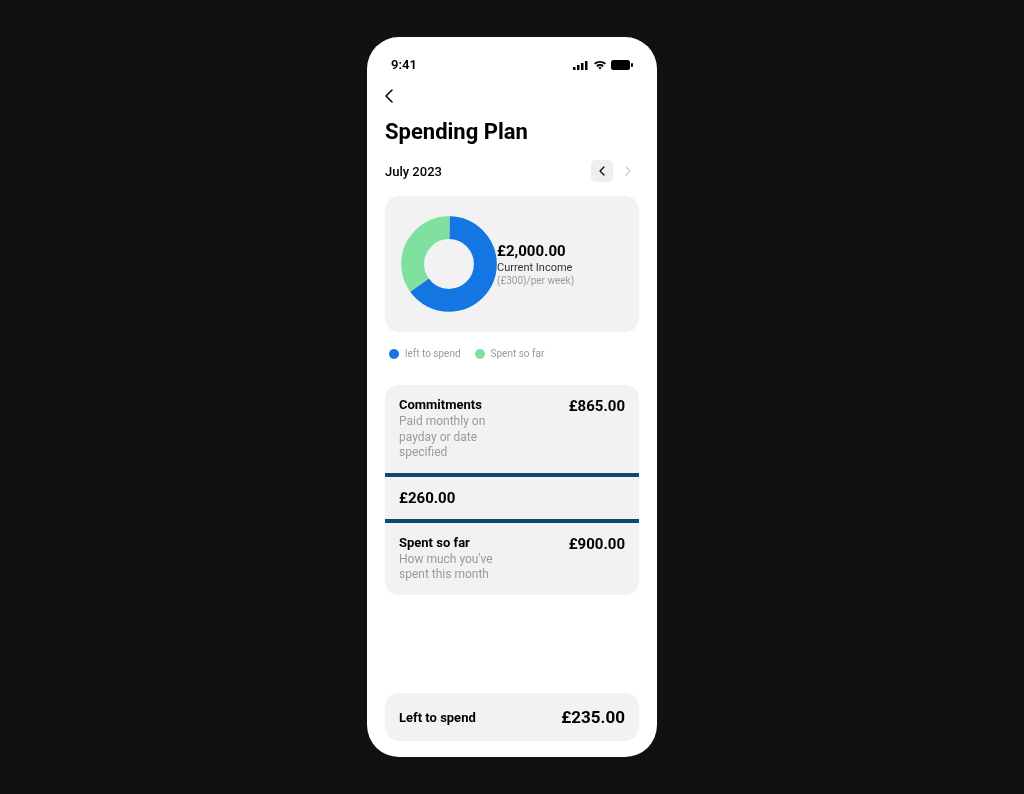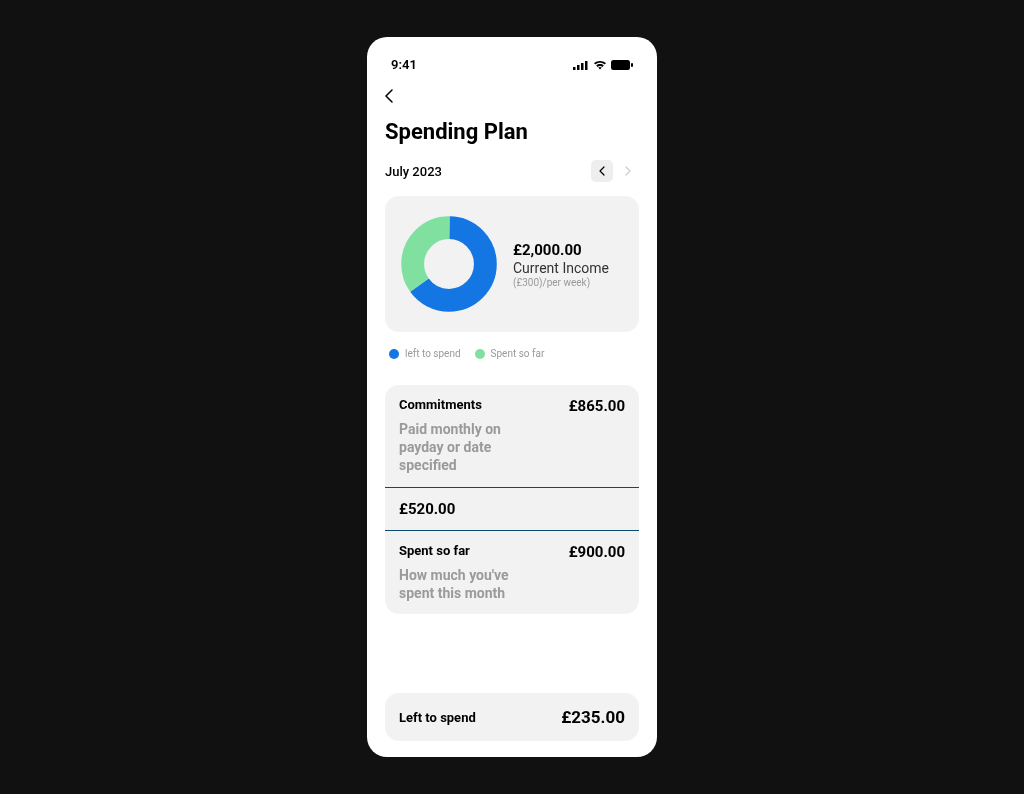--- a/index.html
+++ b/index.html
@@ -13,21 +13,21 @@
       width: 1024px;
       height: 794px;
       display: flex;
       align-items: center;
       justify-content: center;
     }
     .phone {
       width: 290px;
       height: 720px;
       background: #ffffff;
-      border-radius: 20px;
+      border-radius: 32px;
       padding: 16px 18px;
       display: flex;
       flex-direction: column;
       overflow: hidden;
     }
     .status-bar {
       display: flex;
       justify-content: space-between;
       align-items: center;
       font-size: 13px;
@@ -81,34 +81,34 @@
     .month-nav-btn.disabled {
       color: #ccc;
       cursor: default;
     }
     .chart-card {
       background: #f2f2f2;
       border-radius: 14px;
       padding: 20px 16px;
       display: flex;
       align-items: center;
-      gap: 16px;
+      gap: 0;
       margin-bottom: 12px;
     }
     .donut {
       width: 96px;
       height: 96px;
       flex-shrink: 0;
     }
     .chart-info .amount {
       font-size: 15px;
       font-weight: 700;
     }
     .chart-info .label {
-      font-size: 14px;
+      font-size: 11px;
       color: #333;
       margin-top: 1px;
     }
     .chart-info .sublabel {
       font-size: 10px;
       color: #9a9a9a;
       margin-top: 1px;
     }
     .legend {
       display: flex;
@@ -133,36 +133,35 @@
     .list-card {
       background: #f2f2f2;
       border-radius: 14px;
       overflow: hidden;
     }
     .list-row {
       display: flex;
       justify-content: space-between;
       align-items: flex-start;
       padding: 12px 14px;
-      border-bottom: 1px solid #0c4a6e;
+      border-bottom: 4px solid #0c4a6e;
     }
     .list-row:last-child {
       border-bottom: none;
     }
     .list-row .title {
       font-size: 13px;
       font-weight: 700;
     }
     .list-row .subtitle {
-      font-size: 14px;
+      font-size: 12px;
       color: #9a9a9a;
-      margin-top: 8px;
+      margin-top: 2px;
       line-height: 1.3;
       max-width: 120px;
-      font-weight: bold;
     }
     .list-row .value {
       font-size: 15px;
       font-weight: 700;
     }
     .spacer {
       flex: 1;
     }
     .footer-card {
       background: #f2f2f2;
@@ -257,21 +256,21 @@
 
   <div class="list-card">
     <div class="list-row">
       <div>
         <div class="title">Commitments</div>
         <div class="subtitle">Paid monthly on payday or date specified</div>
       </div>
       <div class="value">£865.00</div>
     </div>
     <div class="list-row">
-      <div class="value">£520.00</div>
+      <div class="value">£260.00</div>
     </div>
     <div class="list-row">
       <div>
         <div class="title">Spent so far</div>
         <div class="subtitle">How much you've spent this month</div>
       </div>
       <div class="value">£900.00</div>
     </div>
   </div>
 

